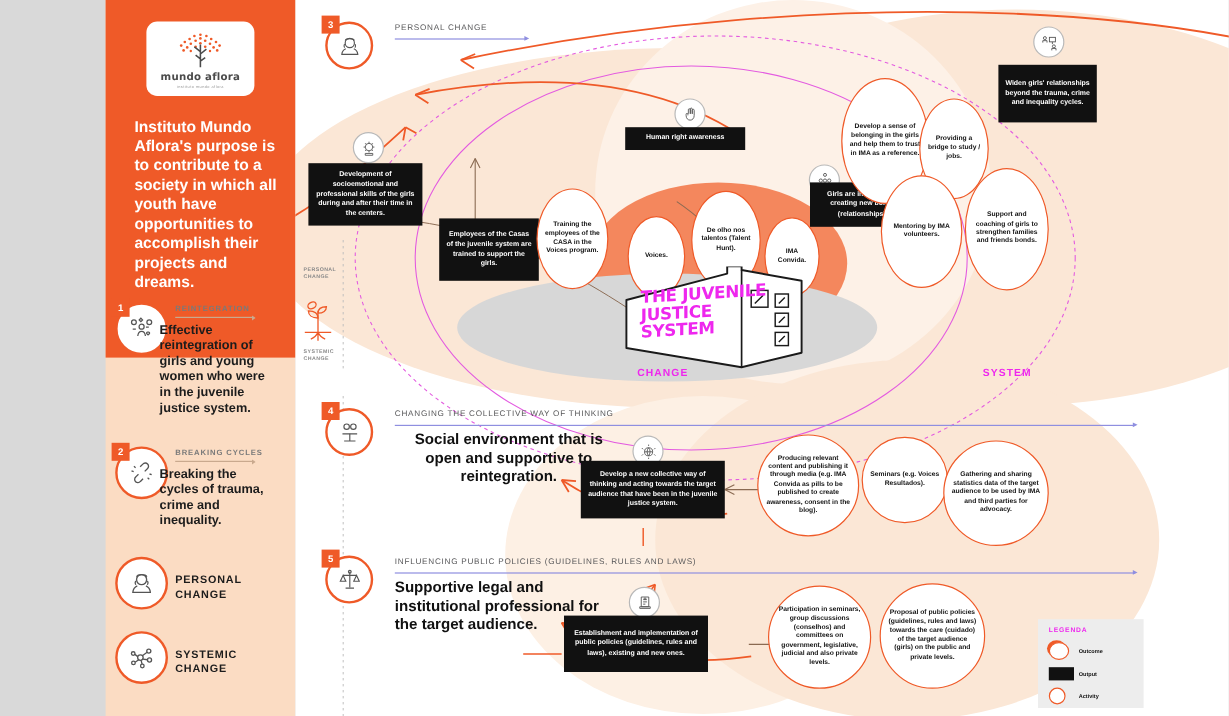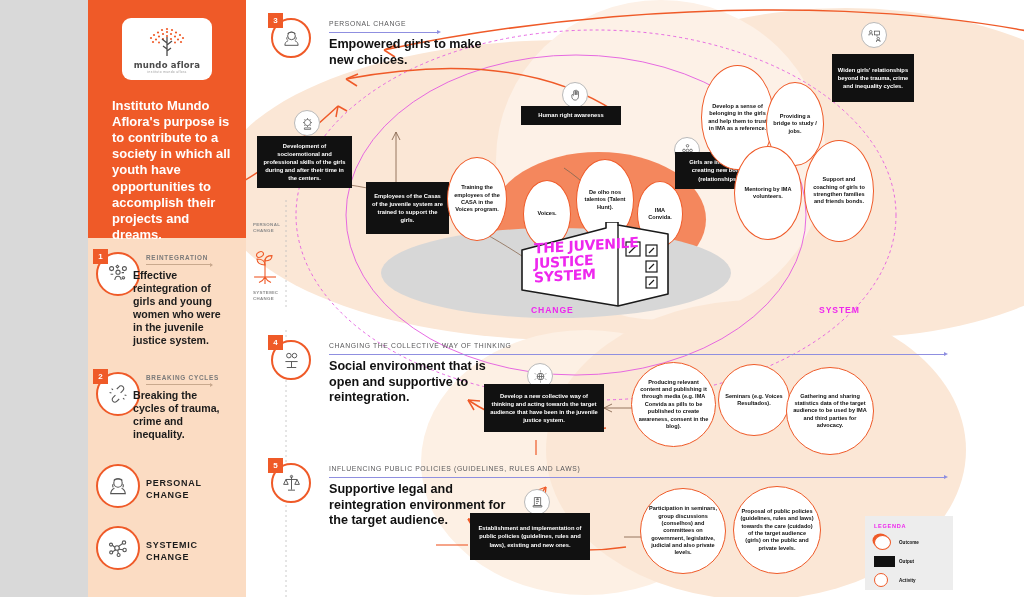--- a/index.html
+++ b/index.html
@@ -7,21 +7,21 @@
     width:1024px;height:597px;
     background:#d9d9d9;
     font-family:"Liberation Sans", sans-serif;
     overflow:hidden;
     position:relative;
   }
   #canvas{position:absolute;left:0;top:0;width:1024px;height:597px;}
 
   
   .sidebar{position:absolute;left:88px;top:0;width:158px;height:597px;background:#fbdcc3;}
-  .sidebar-top{position:absolute;left:0;top:0;width:158px;height:238px;background:#ef5a28;}
+  .sidebar-top{position:absolute;left:0;top:0;width:158px;height:298px;background:#ef5a28;}
   .logo-card{position:absolute;left:34px;top:18px;width:90px;height:62px;background:#fff;border-radius:9px;
     display:flex;flex-direction:column;align-items:center;justify-content:center;}
   .logo-tree{width:44px;height:34px;display:block;}
   .logo-word{font-size:8.5px;color:#4b4b4b;font-weight:bold;letter-spacing:.2px;margin-top:1px;
     font-family:"DejaVu Sans", sans-serif;}
   .logo-sub{font-size:3.2px;color:#9a9a9a;letter-spacing:.4px;}
   .purpose{position:absolute;left:24px;top:98px;width:120px;color:#fff;font-size:13px;
     font-weight:bold;line-height:1.24;}
 
   .side-item{position:absolute;left:0;width:158px;}
@@ -157,54 +157,53 @@
         <svg viewBox="0 0 24 24" width="21" height="21" fill="none" stroke="#555" stroke-width="1.1">
           <circle cx="12" cy="9" r="4.4"></circle>
             <path d="M7.6 6.6c1-2.4 7.6-2.4 8.8 0"></path>
           <path d="M7.3 10.2c-.9.2-1 2.4-.1 3.2M16.7 10.2c.9.2 1 2.4.1 3.2"></path>
           <path d="M8.2 14.4c-2.4 1-3.6 2.6-3.8 5.4h15.2c-.2-2.8-1.4-4.4-3.8-5.4"></path>
         </svg>
       </div>
       <div class="rh-num">3</div>
       <div class="rh-kicker" style="left:58px;top:2px;">PERSONAL CHANGE</div>
       <div class="rh-rule" style="left:58px;top:14px;width:110px;"></div>
-      <div class="rh-title" style="left:58px;top:19px;width:160px;">Empowered girls to make new choices.</div>
     </div>
 
     <div class="row-head" style="left:25px;top:340px;width:330px;height:60px;">
       <div class="rh-circ">
         <svg viewBox="0 0 24 24" width="21" height="21" fill="none" stroke="#555" stroke-width="1.1">
           <circle cx="9" cy="6.4" r="2.6"></circle>
             <circle cx="15.4" cy="6.4" r="2.6"></circle>
           <path d="M5 13.2h14"></path>
             <path d="M12 13.2V20"></path>
             <path d="M6.6 20h10.8"></path>
         </svg>
       </div>
       <div class="rh-num">4</div>
       <div class="rh-kicker" style="left:58px;top:2px;">CHANGING THE COLLECTIVE WAY OF THINKING</div>
       <div class="rh-rule" style="left:58px;top:14px;width:617px;"></div>
-      <div class="rh-title" style="left:58px;top:19px;width:190px;">Social environment that is open and supportive to reintegration.</div>
+      <div class="rh-title" style="left:58px;top:19px;width:190px;text-align:center;">Social environment that is open and supportive to reintegration.</div>
     </div>
 
     <div class="row-head" style="left:25px;top:463px;width:330px;height:60px;">
       <div class="rh-circ">
         <svg viewBox="0 0 24 24" width="21" height="21" fill="none" stroke="#555" stroke-width="1.1">
           <path d="M12 4v15"></path>
             <path d="M5.6 7.4h12.8"></path>
             <path d="M8 19.6h8"></path>
           <path d="M5.6 7.4 3 13h5.2z"></path>
             <path d="M18.4 7.4 15.8 13H21z"></path>
           <circle cx="12" cy="4" r="1.3"></circle>
         </svg>
       </div>
       <div class="rh-num">5</div>
       <div class="rh-kicker" style="left:58px;top:2px;">INFLUENCING PUBLIC POLICIES (GUIDELINES, RULES AND LAWS)</div>
       <div class="rh-rule" style="left:58px;top:14px;width:617px;"></div>
-      <div class="rh-title" style="left:58px;top:19px;width:180px;">Supportive legal and reintegration environment for the target audience.</div>
+      <div class="rh-title" style="left:58px;top:19px;width:180px;">Supportive legal and institutional professional for the target audience.</div>
     </div>
 
     <div class="plant-lbl" style="left:7px;top:222px;width:36px;">PERSONAL CHANGE</div>
     <svg style="position:absolute;left:4px;top:245px;width:30px;height:42px;" viewBox="0 0 30 42" fill="none" stroke="#ef5a28" stroke-width="1.1">
       <path d="M15 32V14"></path>
       <path d="M15 20c-5 0-8-2.5-8-6 4 0 8 1.6 8 6z"></path>
       <path d="M15 16c4.4 0 7-2.2 7-5.4-3.6 0-7 1.4-7 5.4z"></path>
       <ellipse cx="10" cy="9.5" rx="3.6" ry="2.6" transform="rotate(-28 10 9.5)"></ellipse>
       <path d="M4 32h22"></path>
       <path d="M15 32c-1.5 3-3.5 4.6-6 5.6M15 32c1.5 3 3.5 4.6 6 5.6M15 32v7"></path>

